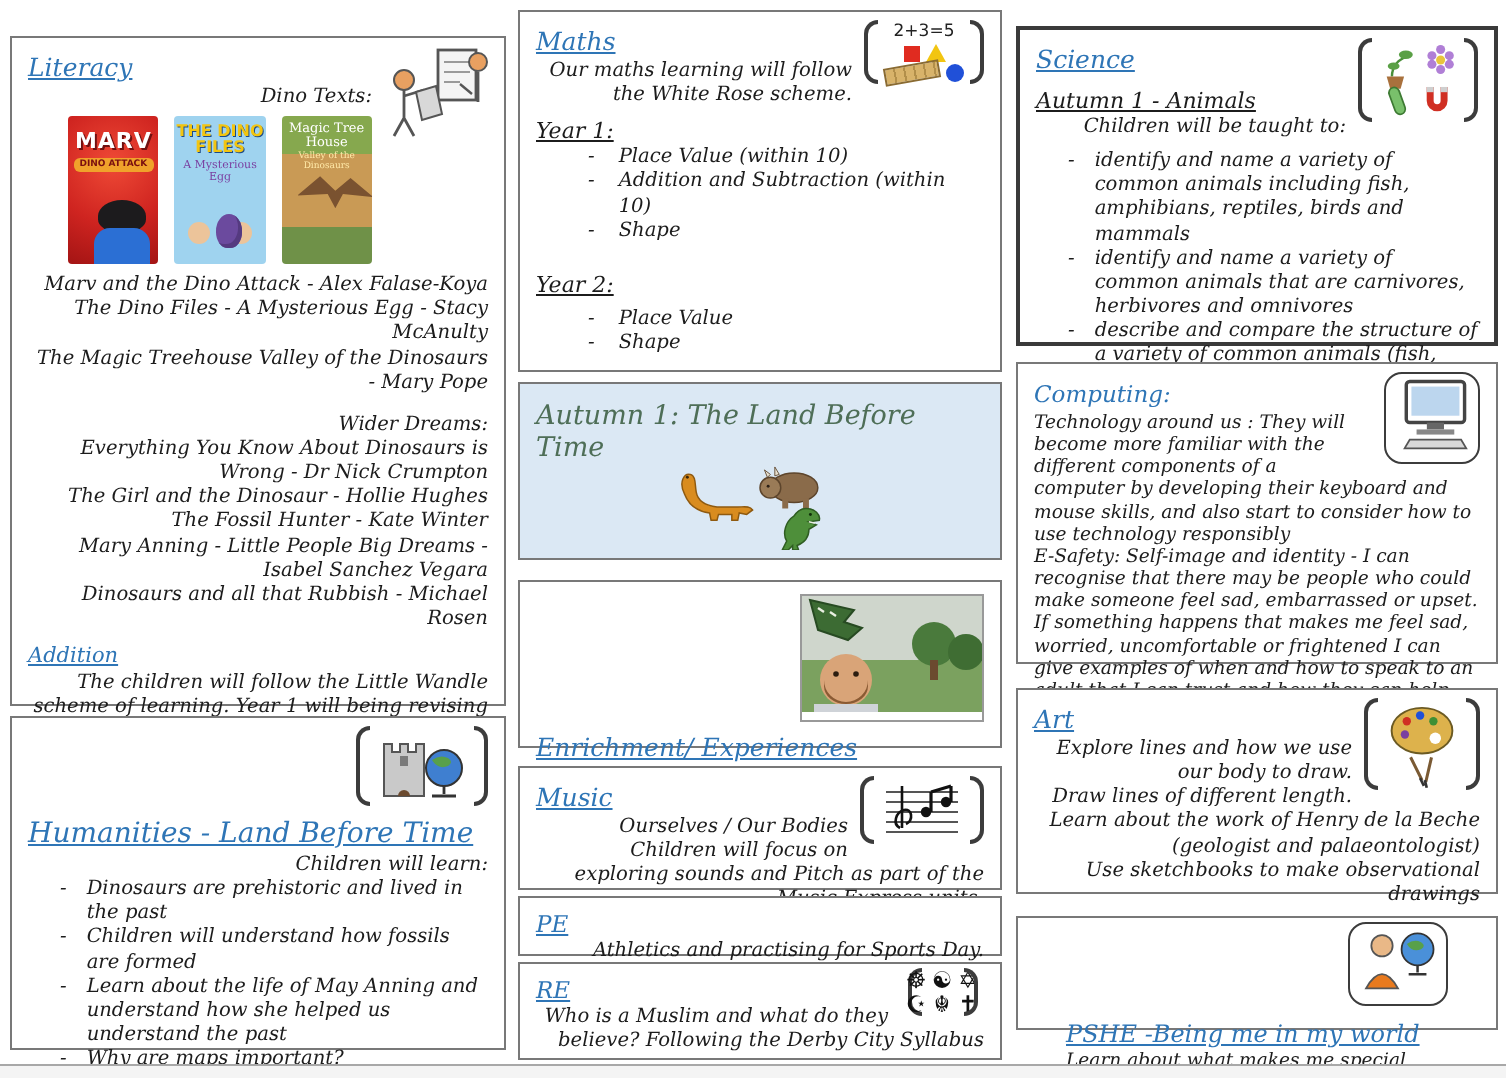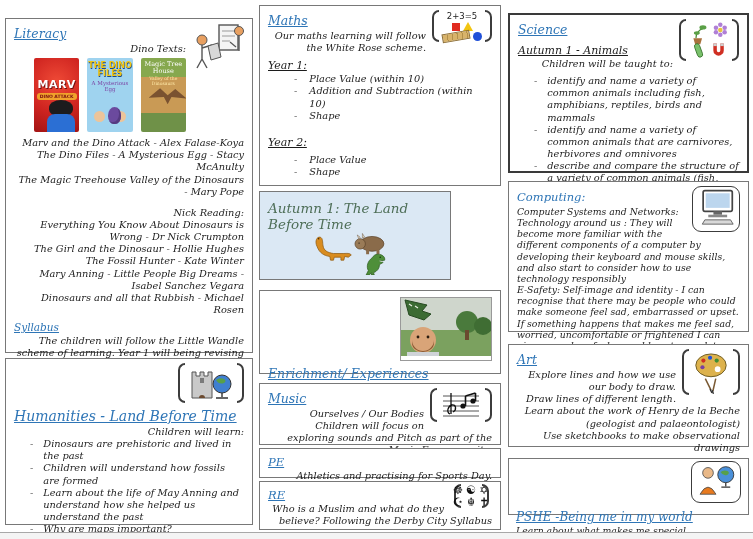--- a/index.html
+++ b/index.html
@@ -32,21 +32,21 @@
   .m-ci{width:9px;height:9px;border-radius:50%;background:#2050d8;}
   .m-ruler{width:26px;height:7px;background:repeating-linear-gradient(90deg,#d8b36a 0 4px,#b28f4a 4px 5px);border:1px solid #8a6b32;transform:rotate(-10deg);}
   
   .title-box{background:#dbe8f4;display:flex;flex-direction:column;align-items:center;}
   .title-text{font-size:13.5px;color:#4e6e57;margin-top:4px;}
   
   .covers{display:flex;gap:8px;margin:3px 0 5px 20px;font-style:normal;}
   .cover{width:54px;height:74px;position:relative;overflow:hidden;border-radius:2px;
          display:flex;flex-direction:column;align-items:center;text-align:center;}
   .cover-marv{background:radial-gradient(circle at 50% 32%,#ef4a36 0%,#cf2420 55%,#a31414 100%);}
-  .cv-marv-t{color:#fff;font-weight:bold;font-size:11px;letter-spacing:.5px;margin-top:20px;font-family:"DejaVu Sans",sans-serif;text-shadow:1px 1px 0 #701010;}
+  .cv-marv-t{color:#fff;font-weight:bold;font-size:11px;letter-spacing:.5px;margin-top:6px;font-family:"DejaVu Sans",sans-serif;text-shadow:1px 1px 0 #701010;}
   .cv-marv-s{background:#f0a22b;color:#7a1010;font-size:4.5px;font-weight:bold;border-radius:3px;padding:1px 3px;margin-top:2px;font-family:"DejaVu Sans",sans-serif;}
   .marv-kid-hair{position:absolute;bottom:16px;left:15px;width:24px;height:16px;border-radius:50% 50% 40% 40%;background:#1c1b1d;}
   .marv-kid-body{position:absolute;bottom:0;left:13px;width:28px;height:18px;border-radius:8px 8px 0 0;background:#2b6fd4;}
   .cover-dino{background:#9fd3ef;}
   .cv-dino-t{color:#f2c511;font-weight:bold;font-size:8px;line-height:1;margin-top:4px;font-family:"DejaVu Sans",sans-serif;text-shadow:.5px .5px 0 #1b4a8a;}
   .cv-dino-s{color:#7a3fa0;font-size:5.5px;margin-top:2px;}
   .dino-egg{position:absolute;bottom:8px;left:21px;width:13px;height:17px;border-radius:50% 50% 46% 46%;background:#6b4a9e;box-shadow:inset -2px -2px 0 #553a80;}
   .dino-kid1,.dino-kid2{position:absolute;bottom:10px;width:11px;height:11px;border-radius:50%;background:#ecc49a;}
   .dino-kid1{left:7px;} .dino-kid2{right:7px;}
   .cover-mth{background:linear-gradient(#86a84e 0 26%, #c99a55 26% 75%, #6f9148 75% 100%);}
@@ -100,27 +100,27 @@
       <div class="cover cover-mth">
         <span class="cv-mth-t">Magic Tree House</span>
         <span class="cv-mth-s">Valley of the Dinosaurs</span>
         <span class="mth-ptero"></span>
       </div>
     </div>
     <div class="txt ln">Marv and the Dino Attack -  Alex Falase-Koya</div>
     <div class="txt ln">The Dino Files -  A Mysterious Egg -  Stacy McAnulty</div>
     <div class="txt ln">The Magic Treehouse Valley of the Dinosaurs -  Mary Pope</div>
     <div class="gap"></div>
-    <div class="txt">Nick Reading:</div>
+    <div class="txt">Wider Dreams:</div>
     <div class="txt ln">Everything You Know About Dinosaurs is Wrong -  Dr Nick Crumpton</div>
     <div class="txt ln">The Girl and the Dinosaur -  Hollie Hughes</div>
     <div class="txt ln">The Fossil Hunter -  Kate Winter</div>
     <div class="txt ln">Mary Anning -  Little People Big Dreams -  Isabel Sanchez Vegara</div>
     <div class="txt ln">Dinosaurs and all that Rubbish -  Michael Rosen</div>
-    <span class="hd" style="font-size:10.5px;">Syllabus</span>
+    <span class="hd" style="font-size:10.5px;">Addition</span>
     <p class="txt">The children will follow the Little Wandle scheme of learning. Year 1 will being revising their Phase 3 and 4 sounds before moving onto Phase 5. Year 2 will follow the Little Wandle Spelling scheme.</p>
   </section>
 
   <section class="box" style="left:5px;top:358px;width:248px;height:167px;">
     <span class="icon-float brk">
       <span class="b l"></span>
       <span class="brk-in">
         <svg width="46" height="38" viewBox="0 0 46 38">
           <path d="M4 8h4v4h4V8h4v4h4V8h4v26H4z" fill="#c9c9c9" stroke="#555"></path>
           <path d="M11 34a3 3 0 0 1 6 0z" fill="#6b4a2f"></path>
@@ -184,21 +184,21 @@
     <span class="blk-hd">Year 2:</span>
     <div class="gap" style="height:4px;"></div>
     <div class="bl bl-m">
         <span>Place Value</span>
       </div>
     <div class="bl bl-m">
         <span>Shape</span>
       </div>
   </section>
 
-  <section class="box title-box" style="left:259px;top:191px;width:192px;height:89px;">
+  <section class="box title-box" style="left:259px;top:191px;width:242px;height:89px;">
     <div class="title-text">Autumn 1: The Land Before Time</div>
     <svg width="130" height="58" viewBox="0 0 130 58">
 
       <ellipse cx="88" cy="16" rx="16" ry="10" fill="#8a6b4a" stroke="#5d452c"></ellipse>
       <circle cx="72" cy="16" r="7" fill="#9a7b57" stroke="#5d452c"></circle>
       <path d="M70 9l-2-5 4 3zM75 8l0-6 3 5z" fill="#e8e0cf" stroke="#5d452c" stroke-width=".6"></path>
       <rect x="80" y="23" width="4" height="7" fill="#8a6b4a"></rect>
         <rect x="94" y="23" width="4" height="7" fill="#8a6b4a"></rect>
       <circle cx="70.5" cy="15" r="1" fill="#2c2015"></circle>
 
@@ -318,21 +318,20 @@
     <span class="icon-float icon-box">
       <svg width="40" height="36" viewBox="0 0 46 42">
         <rect x="8" y="2" width="34" height="24" rx="2" fill="#fff" stroke="#444" stroke-width="2"></rect>
         <rect x="11" y="5" width="28" height="17" fill="#bcd6ee"></rect>
         <rect x="20" y="26" width="10" height="4" fill="#666"></rect>
         <rect x="14" y="30" width="22" height="3" fill="#888"></rect>
         <path d="M10 36h30l3 5H7z" fill="#d9d9d9" stroke="#555"></path>
       </svg>
     </span>
     <h2 class="hd hd-nou" style="font-size:11.5px;">Computing:</h2>
-    <div class="small">Computer Systems and Networks:</div>
     <p class="small">Technology around us : They will become more familiar with the different components of a computer by developing their keyboard and mouse skills, and also start to consider how to use technology responsibly</p>
     <p class="small">E-Safety: Self-image and identity  -  I can recognise that there may be people who could make someone feel sad, embarrassed or upset. If something happens that makes me feel sad, worried, uncomfortable or frightened I can give examples of when and how to speak to an adult that I can trust and how they can help</p>
   </section>
 
   <section class="box" style="left:508px;top:344px;width:241px;height:103px;">
     <span class="icon-float brk">
       <span class="b l"></span>
       <span class="brk-in">
         <svg width="38" height="44" viewBox="0 0 40 46">
           <ellipse cx="20" cy="16" rx="16" ry="12" fill="#ddb24c" stroke="#6b5a23"></ellipse>
@@ -347,21 +346,21 @@
       </span>
       <span class="b r"></span>
     </span>
     <h2 class="hd">Art</h2>
     <div class="txt ln">Explore lines and how we use our body to draw.</div>
     <div class="txt ln">Draw lines of different length.</div>
     <div class="txt ln">Learn about the work of Henry de la Beche (geologist and palaeontologist)</div>
     <div class="txt ln">Use sketchbooks to make observational drawings</div>
   </section>
 
-  <section class="box" style="left:508px;top:458px;width:241px;height:57px;padding:2px 7px;">
+  <section class="box" style="left:508px;top:458px;width:241px;height:57px;padding:2px 24px;">
     <span class="icon-float icon-box">
       <svg width="42" height="32" viewBox="0 0 46 36">
         <circle cx="14" cy="10" r="6" fill="#e9b887" stroke="#555"></circle>
         <path d="M5 34q9-16 18 0z" fill="#e87a1e" stroke="#555"></path>
         <circle cx="34" cy="12" r="9" fill="#4a90d9" stroke="#333"></circle>
         <path d="M28 9q4-3 8-1 3 2 0 4-5 2-8-3z" fill="#58a04a"></path>
         <path d="M34 21v4M29 26h10" stroke="#333" stroke-width="1.4"></path>
       </svg>
     </span>
     <h2 class="hd" style="font-size:12px;margin:0;">PSHE -Being me in my world</h2>

